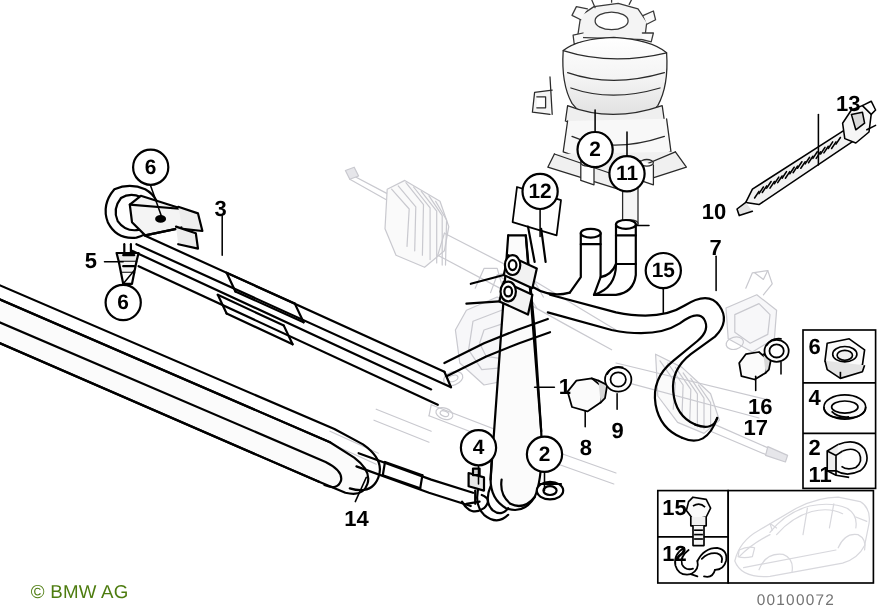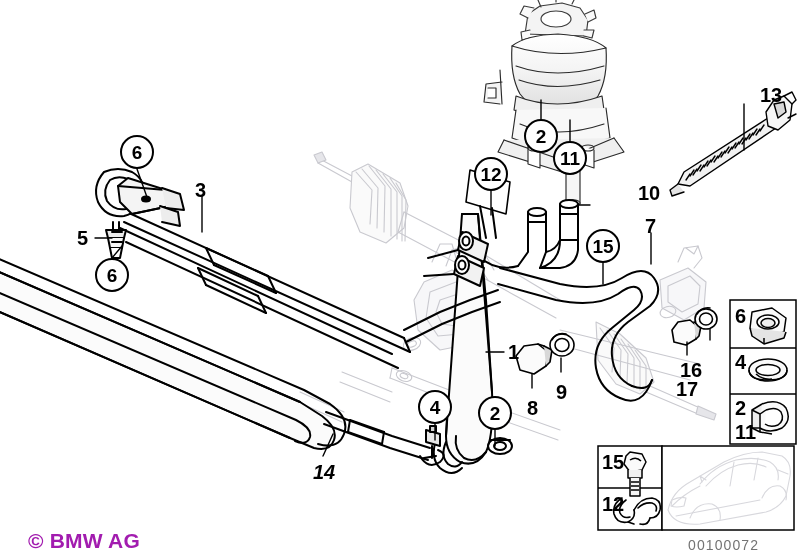--- a/index.html
+++ b/index.html
@@ -48,23 +48,23 @@
     position:absolute;
     font-size:20px;
     font-weight:bold;
     color:#000;
     line-height:1;
   }
   
   #copyright{
     position:absolute;
     left:28px; top:529px;
-    font-size:21px;
-    font-weight:bold;
-    color:#a21caf;
+    font-size:17px;
+    font-weight:normal;
+    color:#4d7c0f;
     letter-spacing:0.2px;
     white-space:nowrap;
   }
   #diagnum{
     position:absolute;
     left:688px; top:537px;
     font-size:14px;
     font-weight:normal;
     color:#737373;
     letter-spacing:1.1px;
@@ -527,21 +527,21 @@
       <div class="callout" style="left: 474px; top: 157px;">12</div>
       <div class="plainlabel" style="left: 594px; top: 183px; margin-left: 44px;">10</div>
       <div class="plainlabel" style="left: 760px; top: 85px;">13</div>
       <div class="plainlabel" style="left: 645px; top: 216px;">7</div>
       <div class="callout" style="left: 586px; top: 229px;">15</div>
       <div class="plainlabel" style="left: 508px; top: 342px;">1</div>
       <div class="plainlabel" style="left: 556px; top: 382px;">9</div>
       <div class="plainlabel" style="left: 527px; top: 398px;">8</div>
       <div class="callout" style="left: 418px; top: 390px;">4</div>
       <div class="callout" style="left: 478px; top: 396px;">2</div>
-      <div class="plainlabel" style="left: 313px; top: 462px; font-style: italic;">14</div>
+      <div class="plainlabel" style="left: 313px; top: 462px;">14</div>
       <div class="plainlabel" style="left: 680px; top: 360px; text-align: center;">16</div>
       <div class="plainlabel" style="left: 676px; top: 345px; margin-top: 34px;">17</div>
     </div>
 
   <div id="legend-layer">
       <div class="legnum" style="left: 735px; top: 306px;">6</div>
       <div class="legnum" style="left: 735px; top: 352px;">4</div>
       <div class="legnum" style="left: 735px; top: 398px;">2</div>
       <div class="legnum" style="left: 735px; top: 422px;">11</div>
       <div class="legnum" style="left: 602px; top: 452px;">15</div>

